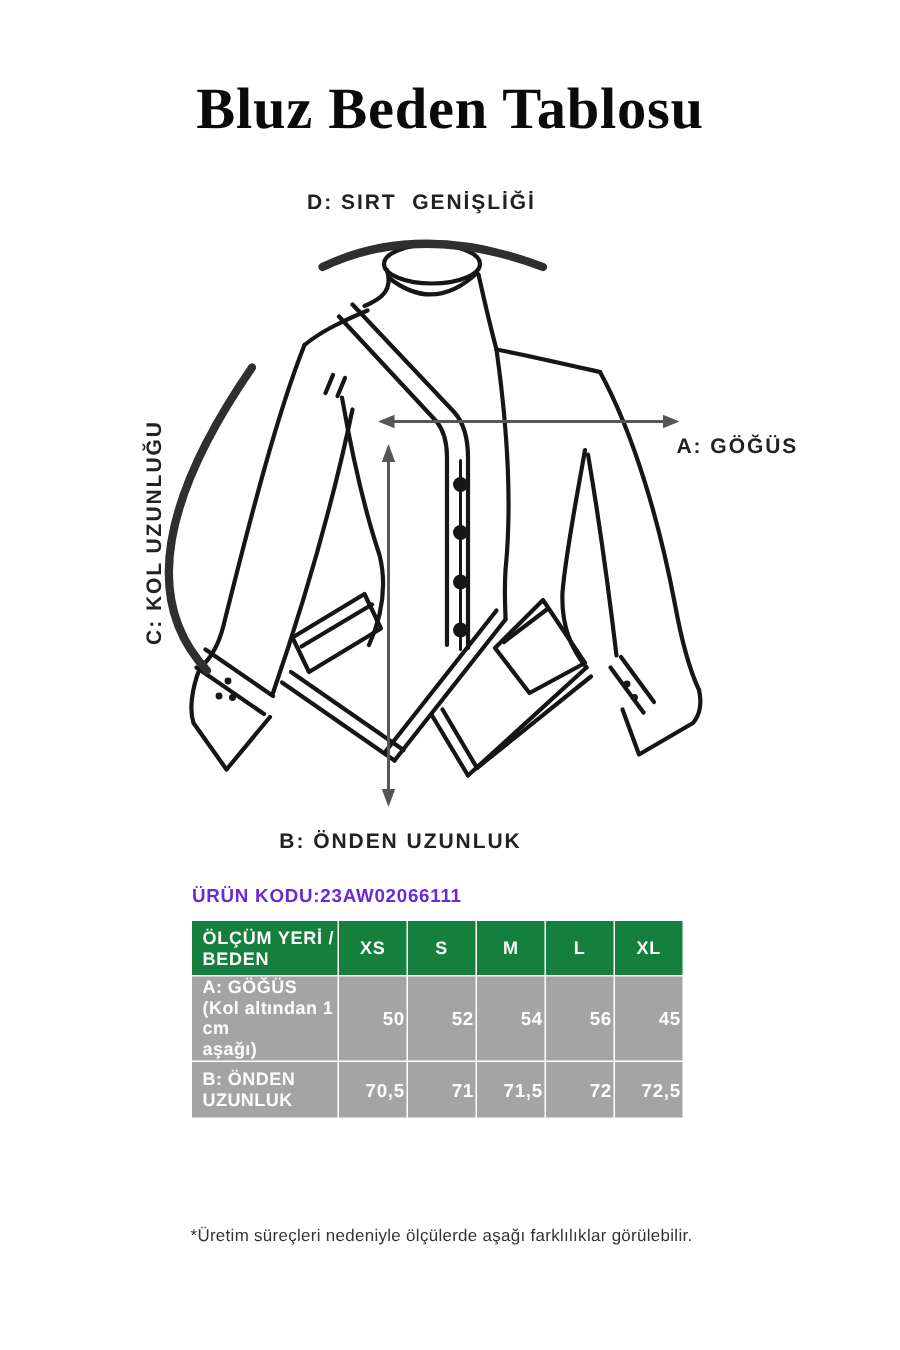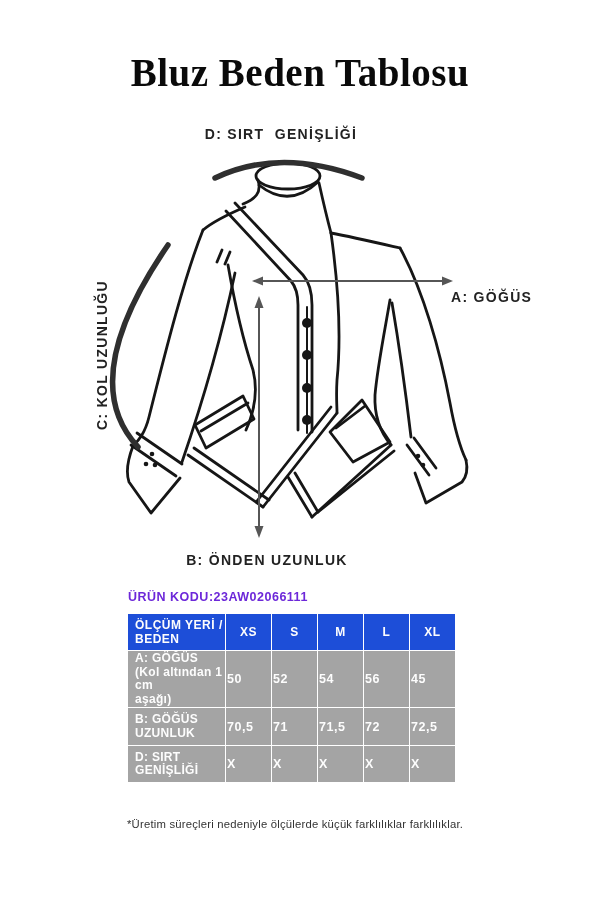--- a/index.html
+++ b/index.html
@@ -31,29 +31,29 @@
   }
   .product-code b{font-weight:800;}
   table.size-table{
     position:absolute;top:613px;left:127px;
     border-collapse:separate;border-spacing:1.5px;table-layout:fixed;
   }
   table.size-table td{
     vertical-align:middle;color:#fdfdfd;font-weight:700;overflow:hidden;
   }
   td.th{
-    background:#1d4ed8;font-size:12px;letter-spacing:.5px;text-align:center;
+    background:#15803d;font-size:12px;letter-spacing:.5px;text-align:center;
     height:34px;line-height:14px;white-space:pre-line;
   }
   td.th.measure-h{text-align:left;padding-left:7px;}
   td.rowlabel{
     background:#a4a4a4;font-size:12px;line-height:13.5px;letter-spacing:.3px;
     padding-left:7px;white-space:pre-line;text-align:left;
   }
-  td.val{background:#a4a4a4;font-size:12.5px;text-align:left;letter-spacing:.5px;}
+  td.val{background:#a4a4a4;font-size:12.5px;text-align:right;letter-spacing:.5px;}
   tr.row-a td{height:45px;}
   tr.row-b td,tr.row-c td{height:35px;}
   tr.row-d td{height:34px;}
   .footnotes{
     position:absolute;top:817px;left:127px;width:366px;
     font-size:11.3px;line-height:15.3px;letter-spacing:.2px;color:#333;
   }
 </style>
 </head>
 <body>
@@ -182,37 +182,28 @@
       <td class="rowlabel">A: GÖĞÜS
 (Kol altından 1 cm
 aşağı)</td>
       <td class="val">50</td>
       <td class="val">52</td>
       <td class="val">54</td>
       <td class="val">56</td>
       <td class="val">45</td>
     </tr>
     <tr class="row-b">
-      <td class="rowlabel">B: GÖĞÜS
+      <td class="rowlabel">B: ÖNDEN
  UZUNLUK</td>
       <td class="val">70,5</td>
       <td class="val">71</td>
       <td class="val">71,5</td>
       <td class="val">72</td>
       <td class="val">72,5</td>
     </tr>
-    <tr class="row-d">
-      <td class="rowlabel">D: SIRT
- GENİŞLİĞİ</td>
-      <td class="val">X</td>
-      <td class="val">X</td>
-      <td class="val">X</td>
-      <td class="val">X</td>
-      <td class="val">X</td>
-    </tr>
   </tbody>
     </table>
 
   <div class="footnotes">
-    <div>*Üretim süreçleri nedeniyle ölçülerde küçük farklılıklar farklılıklar.</div>
+    <div>*Üretim süreçleri nedeniyle ölçülerde aşağı farklılıklar görülebilir.</div>
   </div>
 
 </div>
 
 </body></html>

